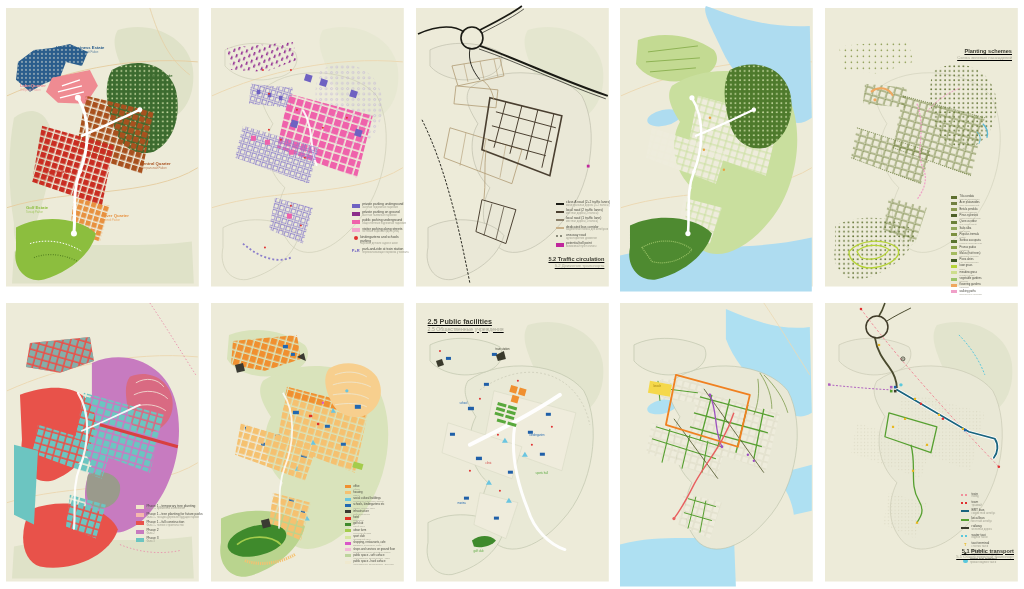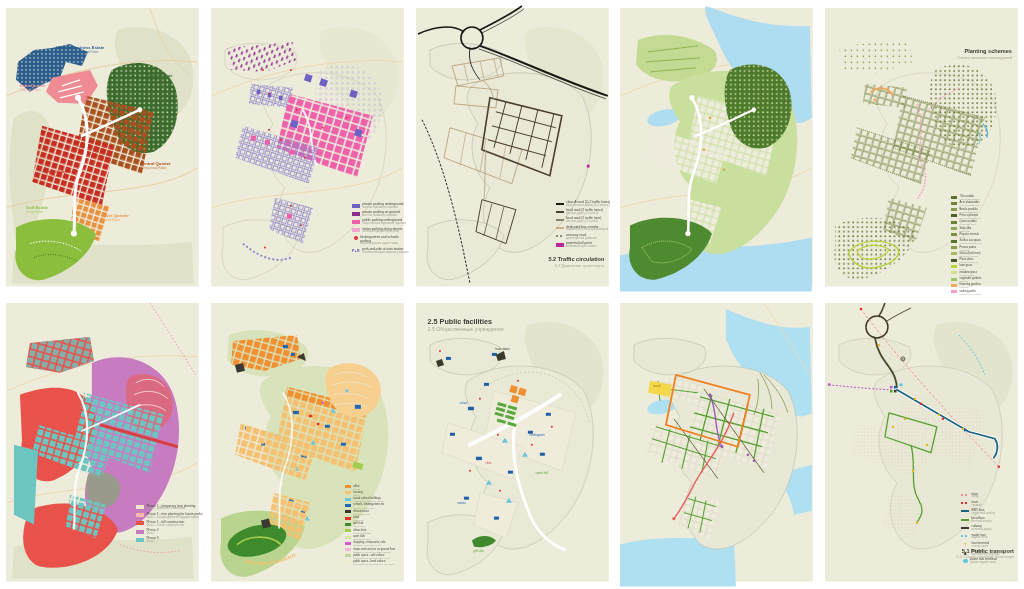--- a/index.html
+++ b/index.html
@@ -5,21 +5,21 @@
   html,body{margin:0;padding:0;background:#ffffff;font-family:"Liberation Sans",sans-serif;}
   .board{position:relative;width:1024px;height:589px;background:#ffffff;display:grid;
          grid-template-columns:repeat(5,1fr);grid-template-rows:repeat(2,1fr);}
   .panel{position:relative;overflow:hidden;}
   .panel svg{position:absolute;inset:0;width:100%;height:100%;display:block;}
   
   .dlabel{position:absolute;font-size:4.2px;font-weight:bold;line-height:1.15;white-space:nowrap;}
   .dlabel .sub{display:block;font-size:2.8px;font-weight:normal;opacity:.7;}
   .mlabel{position:absolute;font-size:2.7px;line-height:1;white-space:nowrap;}
   
-  .ptitle{position:absolute;line-height:1.25;}
+  .ptitle{position:absolute;line-height:1.25;text-decoration:underline;}
   .ptitle .t1{font-size:5.6px;font-weight:bold;color:#3c3c32;}
   .ptitle .t2{font-size:4.2px;color:#a9a898;}
   .ptitle.big .t1{font-size:7.2px;}
   .ptitle.big .t2{font-size:5.2px;}
   .right{text-align:right;}
   
   .legend{position:absolute;display:flex;flex-direction:column;gap:1.6px;}
   .legend.dense{gap:0.8px;}
   .lrow{display:flex;align-items:flex-start;gap:2.4px;}
   .sw{width:8px;height:4px;flex:0 0 auto;margin-top:0.5px;}

